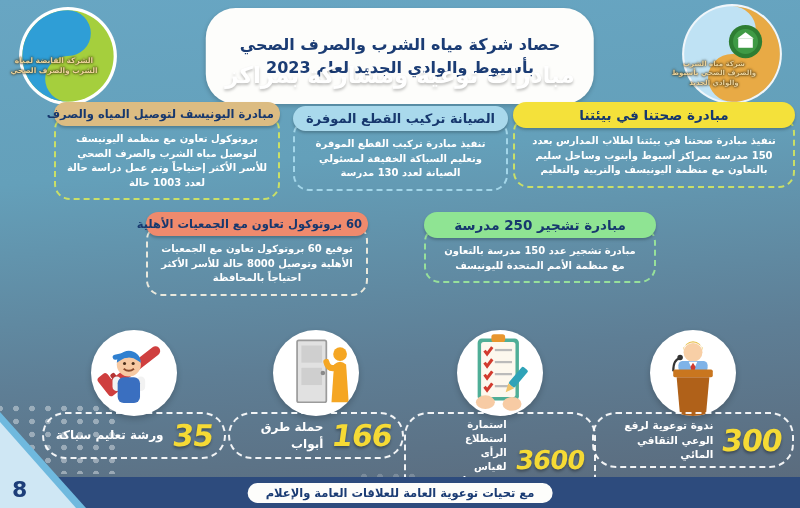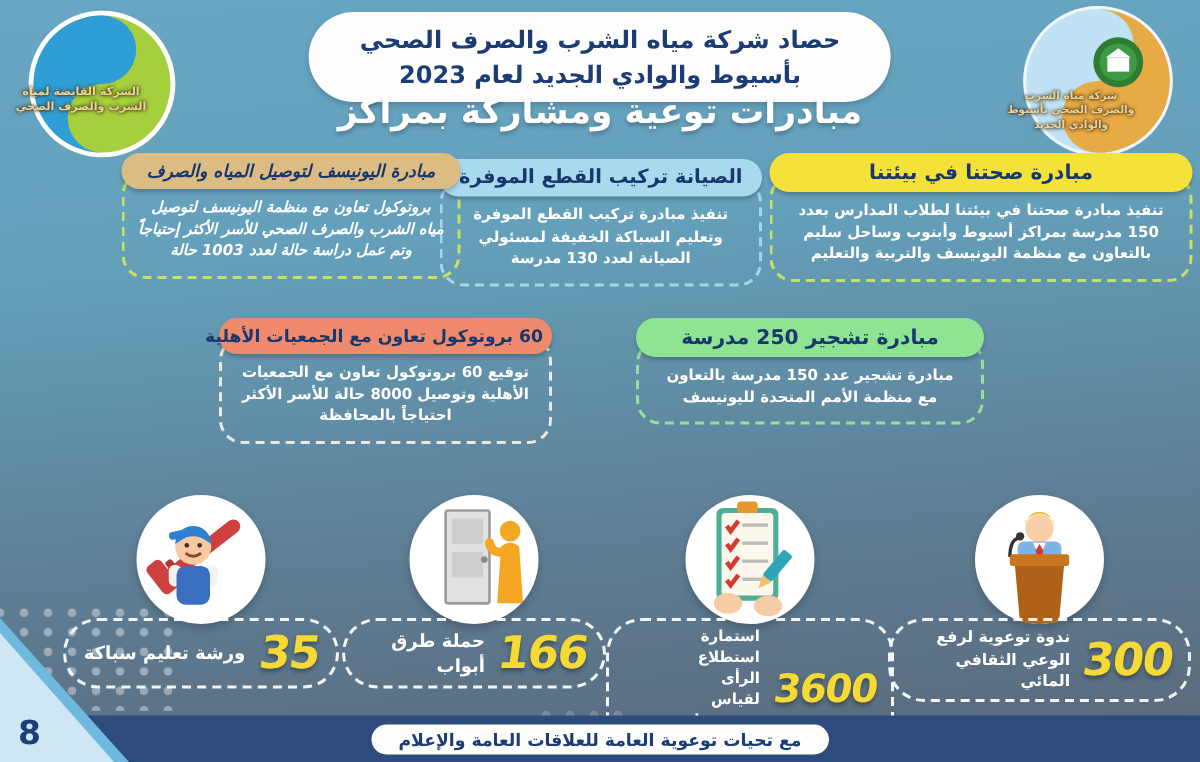--- a/index.html
+++ b/index.html
@@ -8,21 +8,21 @@
     background:linear-gradient(175deg,#68a6c3 0%,#64a0ba 32%,#5e7e95 68%,#5a6879 100%); }
 
   
   .dots{ position:absolute; background-image:radial-gradient(circle,rgba(255,255,255,.38) 2.6px,transparent 3.1px);
     background-size:16px 13px; }
   .dots-a{ left:-8px; top:402px; width:132px; height:72px; }
   .dots-b{ left:356px; top:470px; width:60px; height:20px; opacity:.5; }
 
   
   .title-pill{ position:absolute; top:8px; left:50%; transform:translateX(-50%);
-    background:#fdfdfb; border-radius:30px; padding:7px 34px; text-align:center;
+    background:#fdfdfb; border-radius:30px; padding:25px 34px; text-align:center;
     color:#1b3c74; font-weight:bold; font-size:16px; line-height:1.45; white-space:nowrap;
     box-shadow:0 2px 4px rgba(0,0,0,.18); }
   .subtitle{ position:absolute; top:62px; left:0; width:100%; text-align:center;
     color:#fff; font-weight:bold; font-size:23px; text-shadow:0 2px 3px rgba(0,0,0,.25); }
 
   .logo{ position:absolute; }
   .logo-left{ left:18px; top:6px; width:100px; height:100px; }
   .logo-right{ right:16px; top:2px; width:112px; height:104px; }
   .logo svg{ display:block; }
   .logo-caption{ position:absolute; color:#ecd39b; font-weight:bold; text-align:center;
@@ -37,21 +37,21 @@
     box-shadow:0 2px 3px rgba(0,0,0,.22); }
   .card .body{ margin-top:-12px; border:2px dashed #ccc; border-radius:16px;
     padding:16px 9px 8px; color:#fff; font-weight:bold; font-size:10px; line-height:1.45;
     text-align:center; }
   .card-health{ left:513px; top:102px; width:282px; }
   .card-health .pill{ background:#f4e13a; font-size:13.5px; }
   .card-health .body{ border-color:#c9df67; }
   .card-parts{ left:293px; top:106px; width:215px; }
   .card-parts .pill{ background:#a9d9ec; font-size:13px; }
   .card-parts .body{ border-color:#a3d6e9; }
-  .card-unicef{ left:81px; top:102px; width:226px;font-style:italic; }
+  .card-unicef{ left:54px; top:102px; width:226px; }
   .card-unicef .pill{ background:#dcbc82; font-size:11.5px; }
   .card-unicef .body{ border-color:#c9df67; }
   .card-trees{ left:424px; top:212px; width:232px; }
   .card-trees .pill{ background:#8fe493; font-size:13.5px; }
   .card-trees .body{ border-color:#97e09b; padding-left:16px; padding-right:16px; }
   .card-protocols{ left:146px; top:212px; width:222px; }
   .card-protocols .pill{ background:#ef8a6d; font-size:11.5px; }
   .card-protocols .body{ border-color:#e9e9dd; }
 
   

